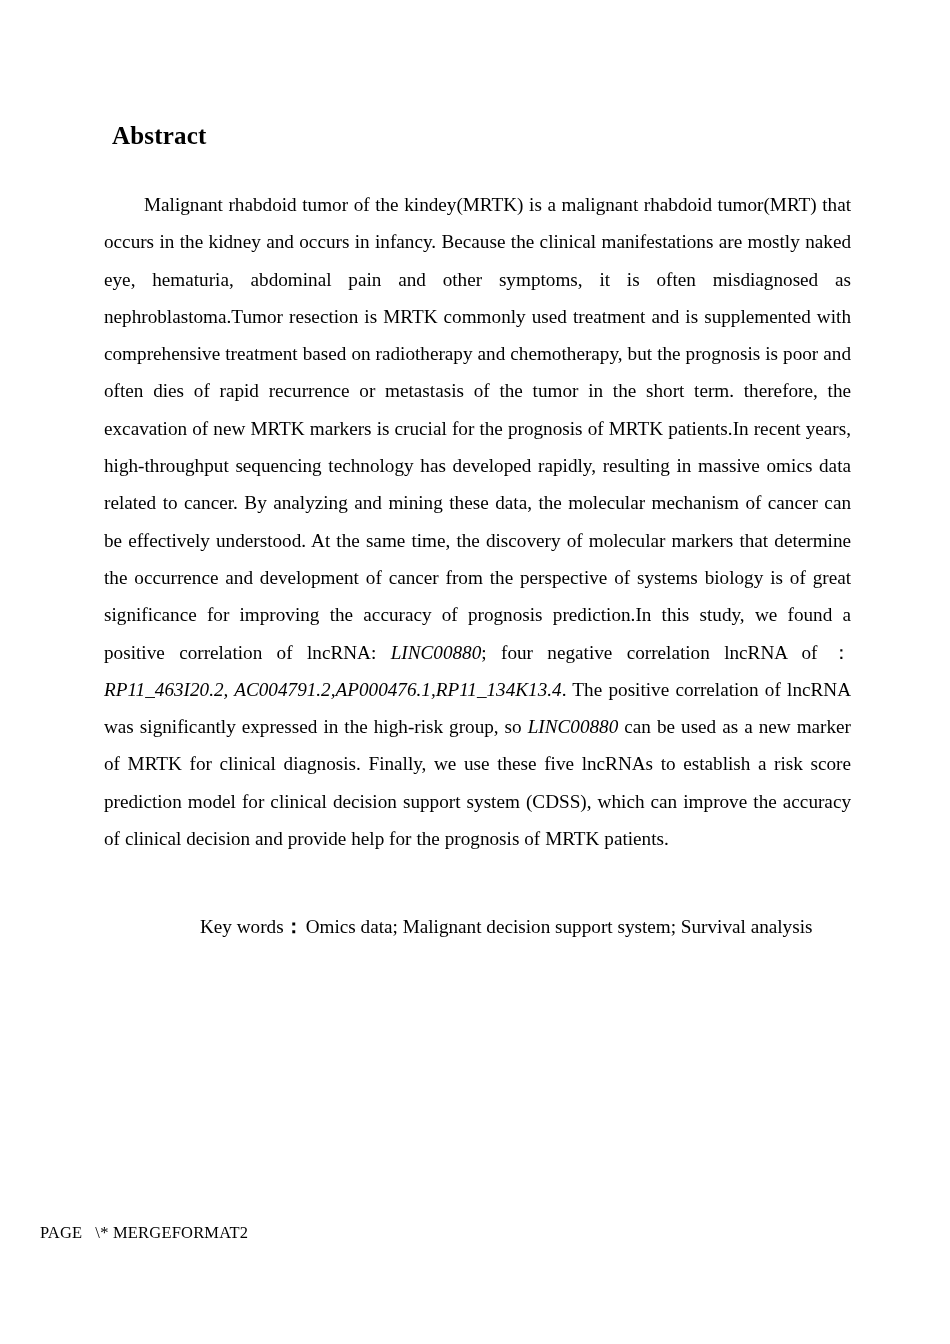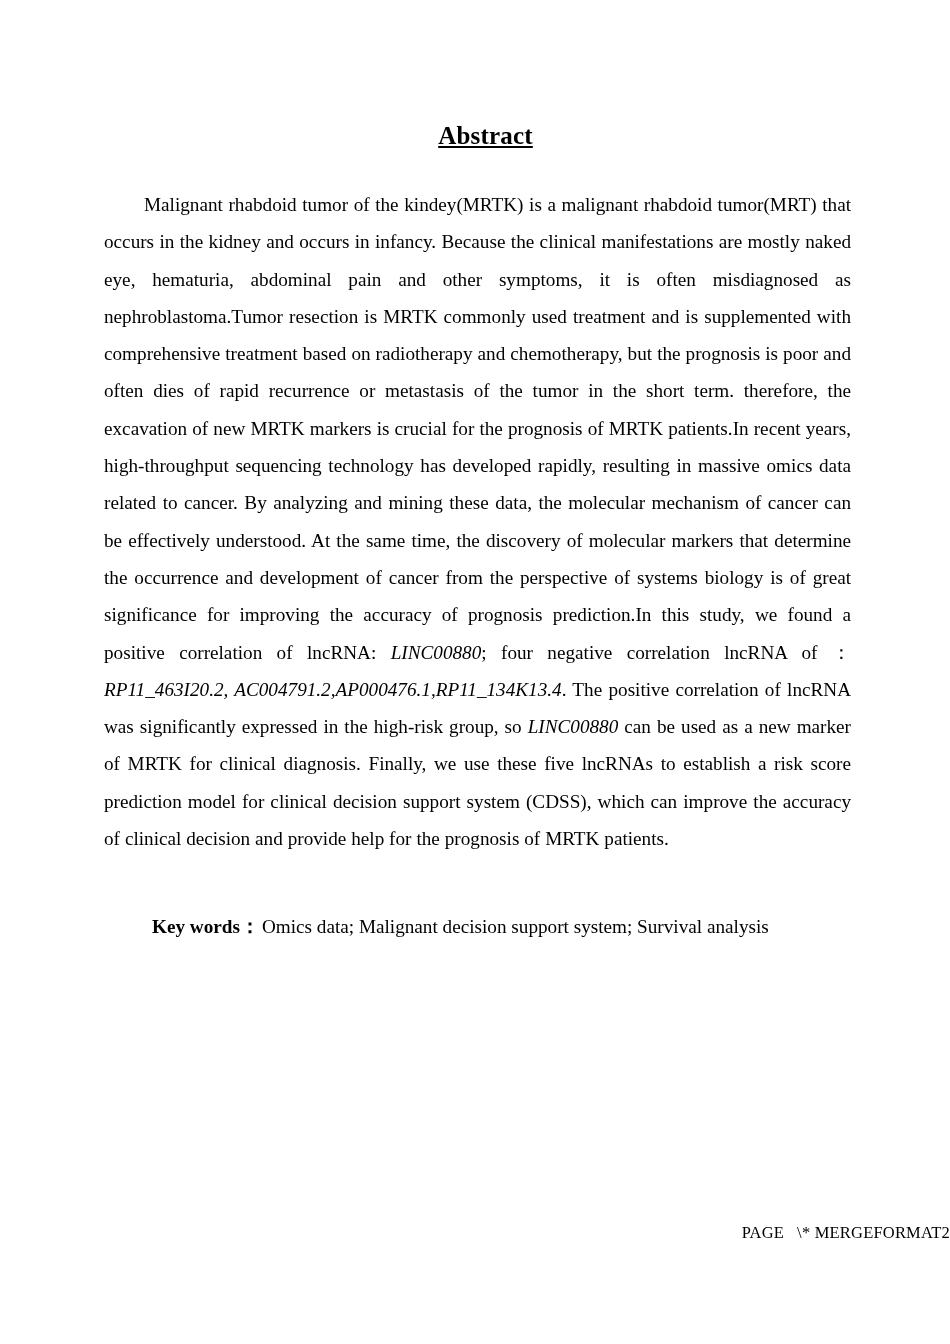--- a/index.html
+++ b/index.html
@@ -24,26 +24,24 @@
     inset: 0;
     background: #ffffff;
   }
 
   
   .doc-title {
     position: absolute;
     left: 112px;
     top: 104px;
     width: 747px;
-    text-align: center;
     font-size: 25px;
     font-weight: bold;
     letter-spacing: 0.2px;
     line-height: 1.2;
-    text-decoration: underline;
   }
 
   
   .abstract-body {
     position: absolute;
     left: 104px;
     top: 186px;
     width: 747px;
     font-size: 19.2px;
     line-height: 37.3px;
@@ -64,38 +62,39 @@
     left: 112px;
     top: 908px;
     width: 747px;
     font-size: 19.2px;
     line-height: 37.3px;
     text-align: left;
     text-indent: 40px;
   }
 
   .keywords-label {
-    font-weight: bold;
+    font-weight: normal;
+    margin-left: 48px;
   }
 
   .keywords-colon {
     font-weight: bold;
     font-size: 20px;
     padding-right: 2px;
   }
 
   
   .footer-field {
     position: absolute;
     left: 0;
     top: 1222px;
     width: 950px;
-    padding-left: 64px;
+    padding-left: 40px;
     box-sizing: border-box;
-    text-align: right;
+    text-align: left;
     font-size: 16.5px;
     line-height: 22px;
     letter-spacing: 0.2px;
   }
 
   .nowrap { white-space: pre; }
 </style>
 </head>
 <body>
 

